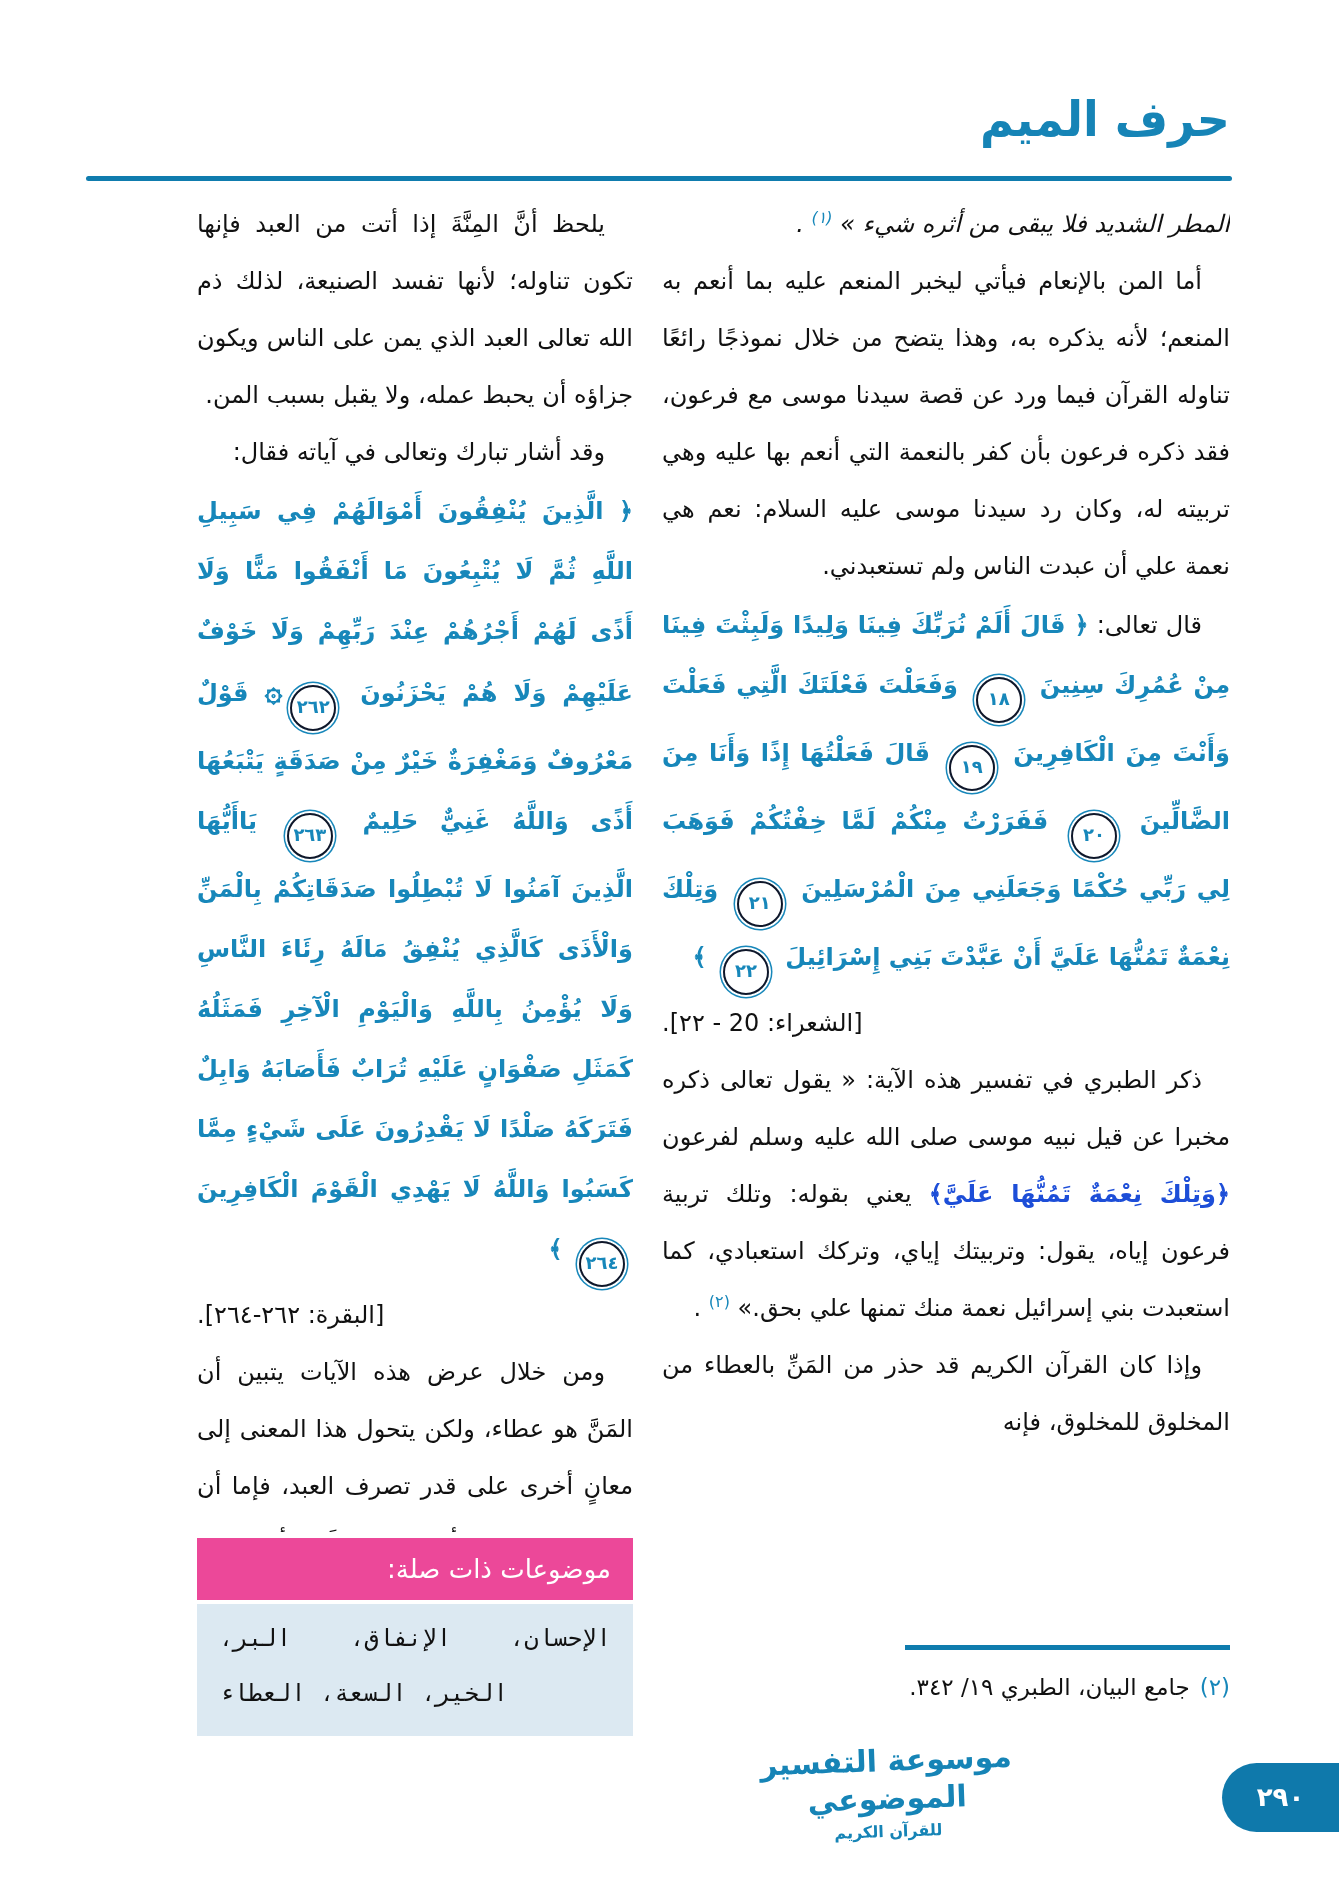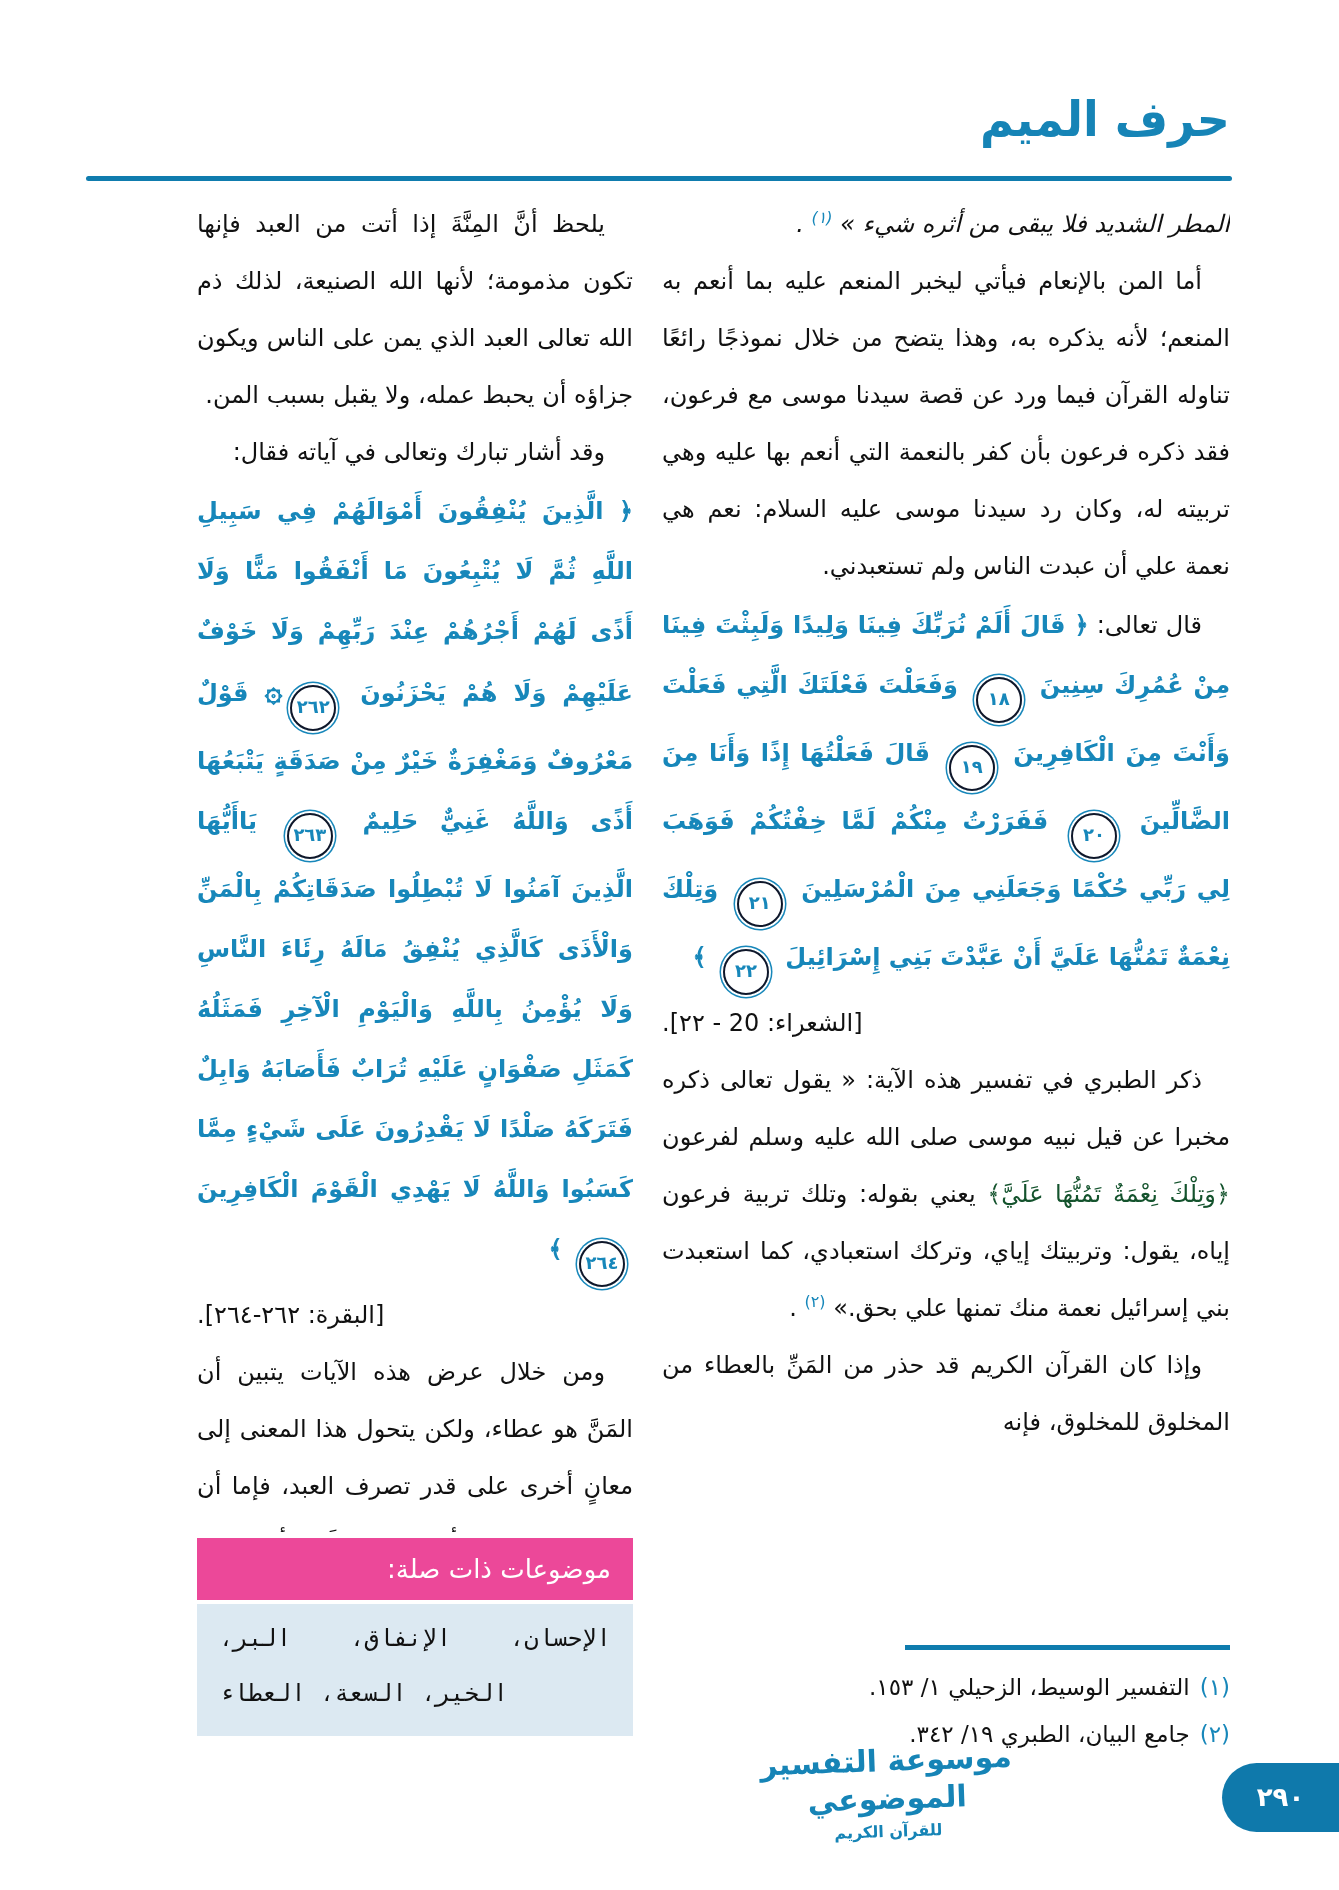--- a/index.html
+++ b/index.html
@@ -34,21 +34,21 @@
   }
   .col-right{ right:109px; width:568px; height:1445px; }
   .col-left { left:197px;  width:436px; height:1336px; }
   .col p{ margin:0; }
   .indent{ text-indent:28px; }
   .para-end{ text-align:right;font-style:italic; }
   .quran{
     color:#1787ba; font-weight:bold;
     line-height:60px;
   }
-  .quran-inline{ color:#14532d; font-weight:normal; }
+  .quran-inline{ color:#1d4ed8; font-weight:bold; }
   .ayah-num{
     display:inline-block;
     width:42px; height:42px;
     line-height:40px; text-align:center;
     font-size:18px; font-weight:bold;
     color:#1787ba;
     border:2px solid #0f172a; border-radius:50%;
     box-shadow:0 0 0 2px #fff, 0 0 0 3.5px #1787ba;
     margin:0 8px; vertical-align:-12px;
     text-indent:0;
@@ -109,35 +109,34 @@
   <div class="col col-right">
     <p class="para-end"><span>المطر الشديد فلا يبقى من أثره شيء » </span><span class="supref">(١)</span><span> .</span></p>
     <p class="indent">أما المن بالإنعام فيأتي ليخبر المنعم عليه بما أنعم به المنعم؛ لأنه يذكره به، وهذا يتضح من خلال نموذجًا رائعًا تناوله القرآن فيما ورد عن قصة سيدنا موسى مع فرعون، فقد ذكره فرعون بأن كفر بالنعمة التي أنعم بها عليه وهي تربيته له، وكان رد سيدنا موسى عليه السلام: نعم هي نعمة علي أن عبدت الناس ولم تستعبدني.</p>
     <p class="indent quran"><span style="color:#111;font-weight:normal">قال تعالى: </span><span>﴿ </span><span>قَالَ أَلَمْ نُرَبِّكَ فِينَا وَلِيدًا وَلَبِثْتَ فِينَا مِنْ عُمُرِكَ سِنِينَ </span><span class="ayah-num">١٨</span><span> وَفَعَلْتَ فَعْلَتَكَ الَّتِي فَعَلْتَ وَأَنْتَ مِنَ الْكَافِرِينَ </span><span class="ayah-num">١٩</span><span> قَالَ فَعَلْتُهَا إِذًا وَأَنَا مِنَ الضَّالِّينَ </span><span class="ayah-num">٢٠</span><span> فَفَرَرْتُ مِنْكُمْ لَمَّا خِفْتُكُمْ فَوَهَبَ لِي رَبِّي حُكْمًا وَجَعَلَنِي مِنَ الْمُرْسَلِينَ </span><span class="ayah-num">٢١</span><span> وَتِلْكَ نِعْمَةٌ تَمُنُّهَا عَلَيَّ أَنْ عَبَّدْتَ بَنِي إِسْرَائِيلَ </span><span class="ayah-num">٢٢</span><span> ﴾</span></p>
     <p class="cite">[الشعراء: 20 - ٢٢].</p>
     <p class="indent"><span>ذكر الطبري في تفسير هذه الآية: « يقول تعالى ذكره مخبرا عن قيل نبيه موسى صلى الله عليه وسلم لفرعون </span><span class="quran-inline">﴿وَتِلْكَ نِعْمَةٌ تَمُنُّهَا عَلَيَّ﴾</span><span> يعني بقوله: وتلك تربية فرعون إياه، يقول: وتربيتك إياي، وتركك استعبادي، كما استعبدت بني إسرائيل نعمة منك تمنها علي بحق.» </span><span class="supref">(٢)</span><span> .</span></p>
     <p class="indent">وإذا كان القرآن الكريم قد حذر من المَنِّ بالعطاء من المخلوق للمخلوق، فإنه</p>
   </div>
 
   <div class="col col-left">
-    <p class="indent">يلحظ أنَّ المِنَّةَ إذا أتت من العبد فإنها تكون مذمومة؛ لأنها الله الصنيعة، لذلك ذم الله تعالى العبد الذي يمن على الناس ويكون جزاؤه أن يحبط عمله، ولا يقبل بسبب المن.</p>
+    <p class="indent">يلحظ أنَّ المِنَّةَ إذا أتت من العبد فإنها تكون تناوله؛ لأنها تفسد الصنيعة، لذلك ذم الله تعالى العبد الذي يمن على الناس ويكون جزاؤه أن يحبط عمله، ولا يقبل بسبب المن.</p>
     <p class="indent">وقد أشار تبارك وتعالى في آياته فقال:</p>
     <p class="quran"><span>﴿ </span><span>الَّذِينَ يُنْفِقُونَ أَمْوَالَهُمْ فِي سَبِيلِ اللَّهِ ثُمَّ لَا يُتْبِعُونَ مَا أَنْفَقُوا مَنًّا وَلَا أَذًى لَهُمْ أَجْرُهُمْ عِنْدَ رَبِّهِمْ وَلَا خَوْفٌ عَلَيْهِمْ وَلَا هُمْ يَحْزَنُونَ </span><span class="ayah-num">٢٦٢</span><span class="ornament">۞</span><span> قَوْلٌ مَعْرُوفٌ وَمَغْفِرَةٌ خَيْرٌ مِنْ صَدَقَةٍ يَتْبَعُهَا أَذًى وَاللَّهُ غَنِيٌّ حَلِيمٌ </span><span class="ayah-num">٢٦٣</span><span> يَاأَيُّهَا الَّذِينَ آمَنُوا لَا تُبْطِلُوا صَدَقَاتِكُمْ بِالْمَنِّ وَالْأَذَى كَالَّذِي يُنْفِقُ مَالَهُ رِئَاءَ النَّاسِ وَلَا يُؤْمِنُ بِاللَّهِ وَالْيَوْمِ الْآخِرِ فَمَثَلُهُ كَمَثَلِ صَفْوَانٍ عَلَيْهِ تُرَابٌ فَأَصَابَهُ وَابِلٌ فَتَرَكَهُ صَلْدًا لَا يَقْدِرُونَ عَلَى شَيْءٍ مِمَّا كَسَبُوا وَاللَّهُ لَا يَهْدِي الْقَوْمَ الْكَافِرِينَ </span><span class="ayah-num">٢٦٤</span><span> ﴾</span></p>
     <p class="cite">[البقرة: ٢٦٢-٢٦٤].</p>
     <p class="indent">ومن خلال عرض هذه الآيات يتبين أن المَنَّ هو عطاء، ولكن يتحول هذا المعنى إلى معانٍ أخرى على قدر تصرف العبد، فإما أن يكون خيرًا، وإما أن يكون شرًّا، وأن المرء الحسن ينبغي عليه أن ينسى ما فعله من معروف مع غيره، وألا ينسى معروفًا فعله غيره معه.</p>
   </div>
 
   <div class="topics">
     <div class="topics-bar">موضوعات ذات صلة:</div>
     <div class="topics-body">الإحسان، الإنفاق، البر، الخير، السعة، العطاء</div>
   </div>
 
   <div class="footnotes">
     <div class="fn-rule"></div>
-    <div class="fn-item"><span class="fn-num">(١)</span><span>التفسير الوسيط، الزحيلي ١/ ١٥٣.</span></div>
     <div class="fn-item"><span class="fn-num">(٢)</span><span>جامع البيان، الطبري ١٩/ ٣٤٢.</span></div>
   </div>
 
   <div class="logo">
     <div class="logo-title">موسوعة التفسير الموضوعي</div>
     <div class="logo-subtitle">للقرآن الكريم</div>
   </div>
   <div class="page-pill">٢٩٠</div>
 
 </div>

